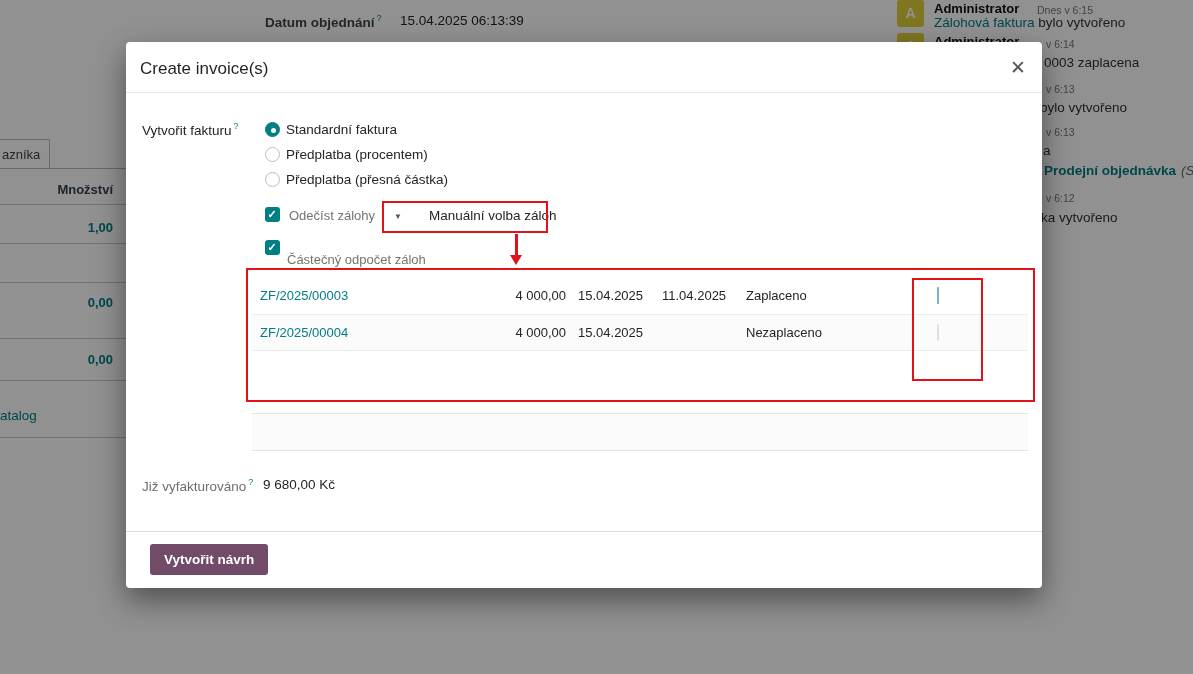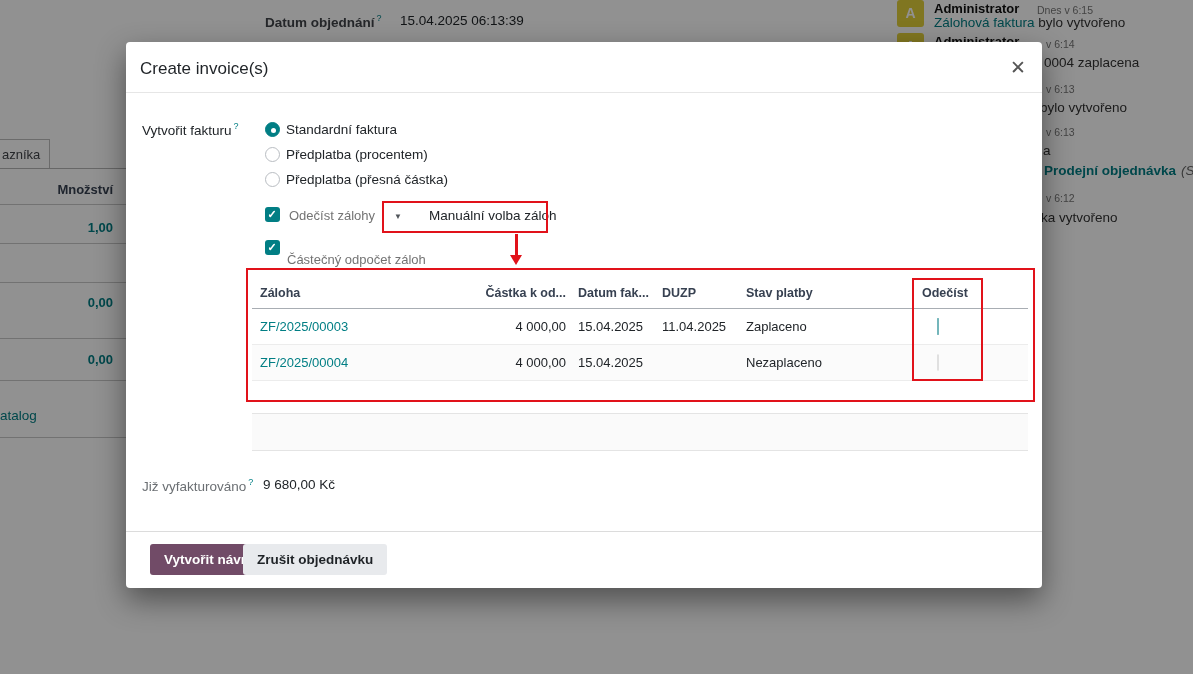--- a/index.html
+++ b/index.html
@@ -125,21 +125,21 @@
     <span class="msg-time" style="left:1037px; top:4px;">Dnes v 6:15</span>
     <span class="msg-body" style="left:934px; top:15px;">
       <span class="msg-link">Zálohová faktura</span>
       <span>bylo vytvořeno</span>
     </span>
 
     <div class="avatar" style="left:897px; top:33px;">A</div>
     <span class="msg-author" style="left:934px; top:34px;">Administrator</span>
 
     <span class="msg-time" style="left:1046px; top:38px;">v 6:14</span>
-    <span class="msg-body" style="left:1044px; top:55px;">0004 zaplacena</span>
+    <span class="msg-body" style="left:1044px; top:55px;">0003 zaplacena</span>
     <span class="msg-time" style="left:1046px; top:83px;">v 6:13</span>
     <span class="msg-body" style="left:1040px; top:100px;">bylo vytvořeno</span>
     <span class="msg-time" style="left:1046px; top:126px;">v 6:13</span>
     <span class="msg-body" style="left:1043px; top:143px;">a</span>
     <span class="msg-body" style="left:1044px; top:163px;">
       <span class="frag-link">Prodejní objednávka</span><span class="frag-suffix">(Sta</span>
     </span>
     <span class="msg-time" style="left:1046px; top:192px;">v 6:12</span>
     <span class="msg-body" style="left:1041px; top:210px;">ka vytvořeno</span>
   </div>
@@ -174,29 +174,20 @@
       <colgroup>
         <col style="width:218px">
           <col style="width:100px">
           <col style="width:84px">
         <col style="width:84px">
           <col style="width:176px">
           <col style="width:62px">
           <col style="width:52px">
       </colgroup>
       <tbody>
-          <tr>
-        <th>Záloha</th>
-        <th class="num">Částka k od...</th>
-        <th>Datum fak...</th>
-        <th>DUZP</th>
-        <th>Stav platby</th>
-        <th>Odečíst</th>
-        <th></th>
-      </tr>
       <tr>
         <td><span class="dep-link">ZF/2025/00003</span></td>
         <td class="num">4 000,00</td>
         <td>15.04.2025</td>
         <td>11.04.2025</td>
         <td>Zaplaceno</td>
         <td><span class="row-cbx checked"></span></td>
         <td></td>
       </tr>
       <tr class="alt">
@@ -213,21 +204,20 @@
 
     <div class="empty-strip"></div>
 
     <span class="invoiced-label">
       <span>Již vyfakturováno</span><span class="help-sup">?</span>
     </span>
     <span class="invoiced-value">9 680,00 Kč</span>
 
     <div class="m-footer">
       <button class="btn btn-primary">Vytvořit návrh</button>
-      <button class="btn btn-secondary">Zrušit objednávku</button>
     </div>
 
     <div class="anno anno-box-dd"></div>
     <div class="anno-arrow-line"></div>
     <div class="anno-arrow-head"></div>
     <div class="anno anno-box-table"></div>
     <div class="anno anno-box-col"></div>
   </div>
 
 </div>

